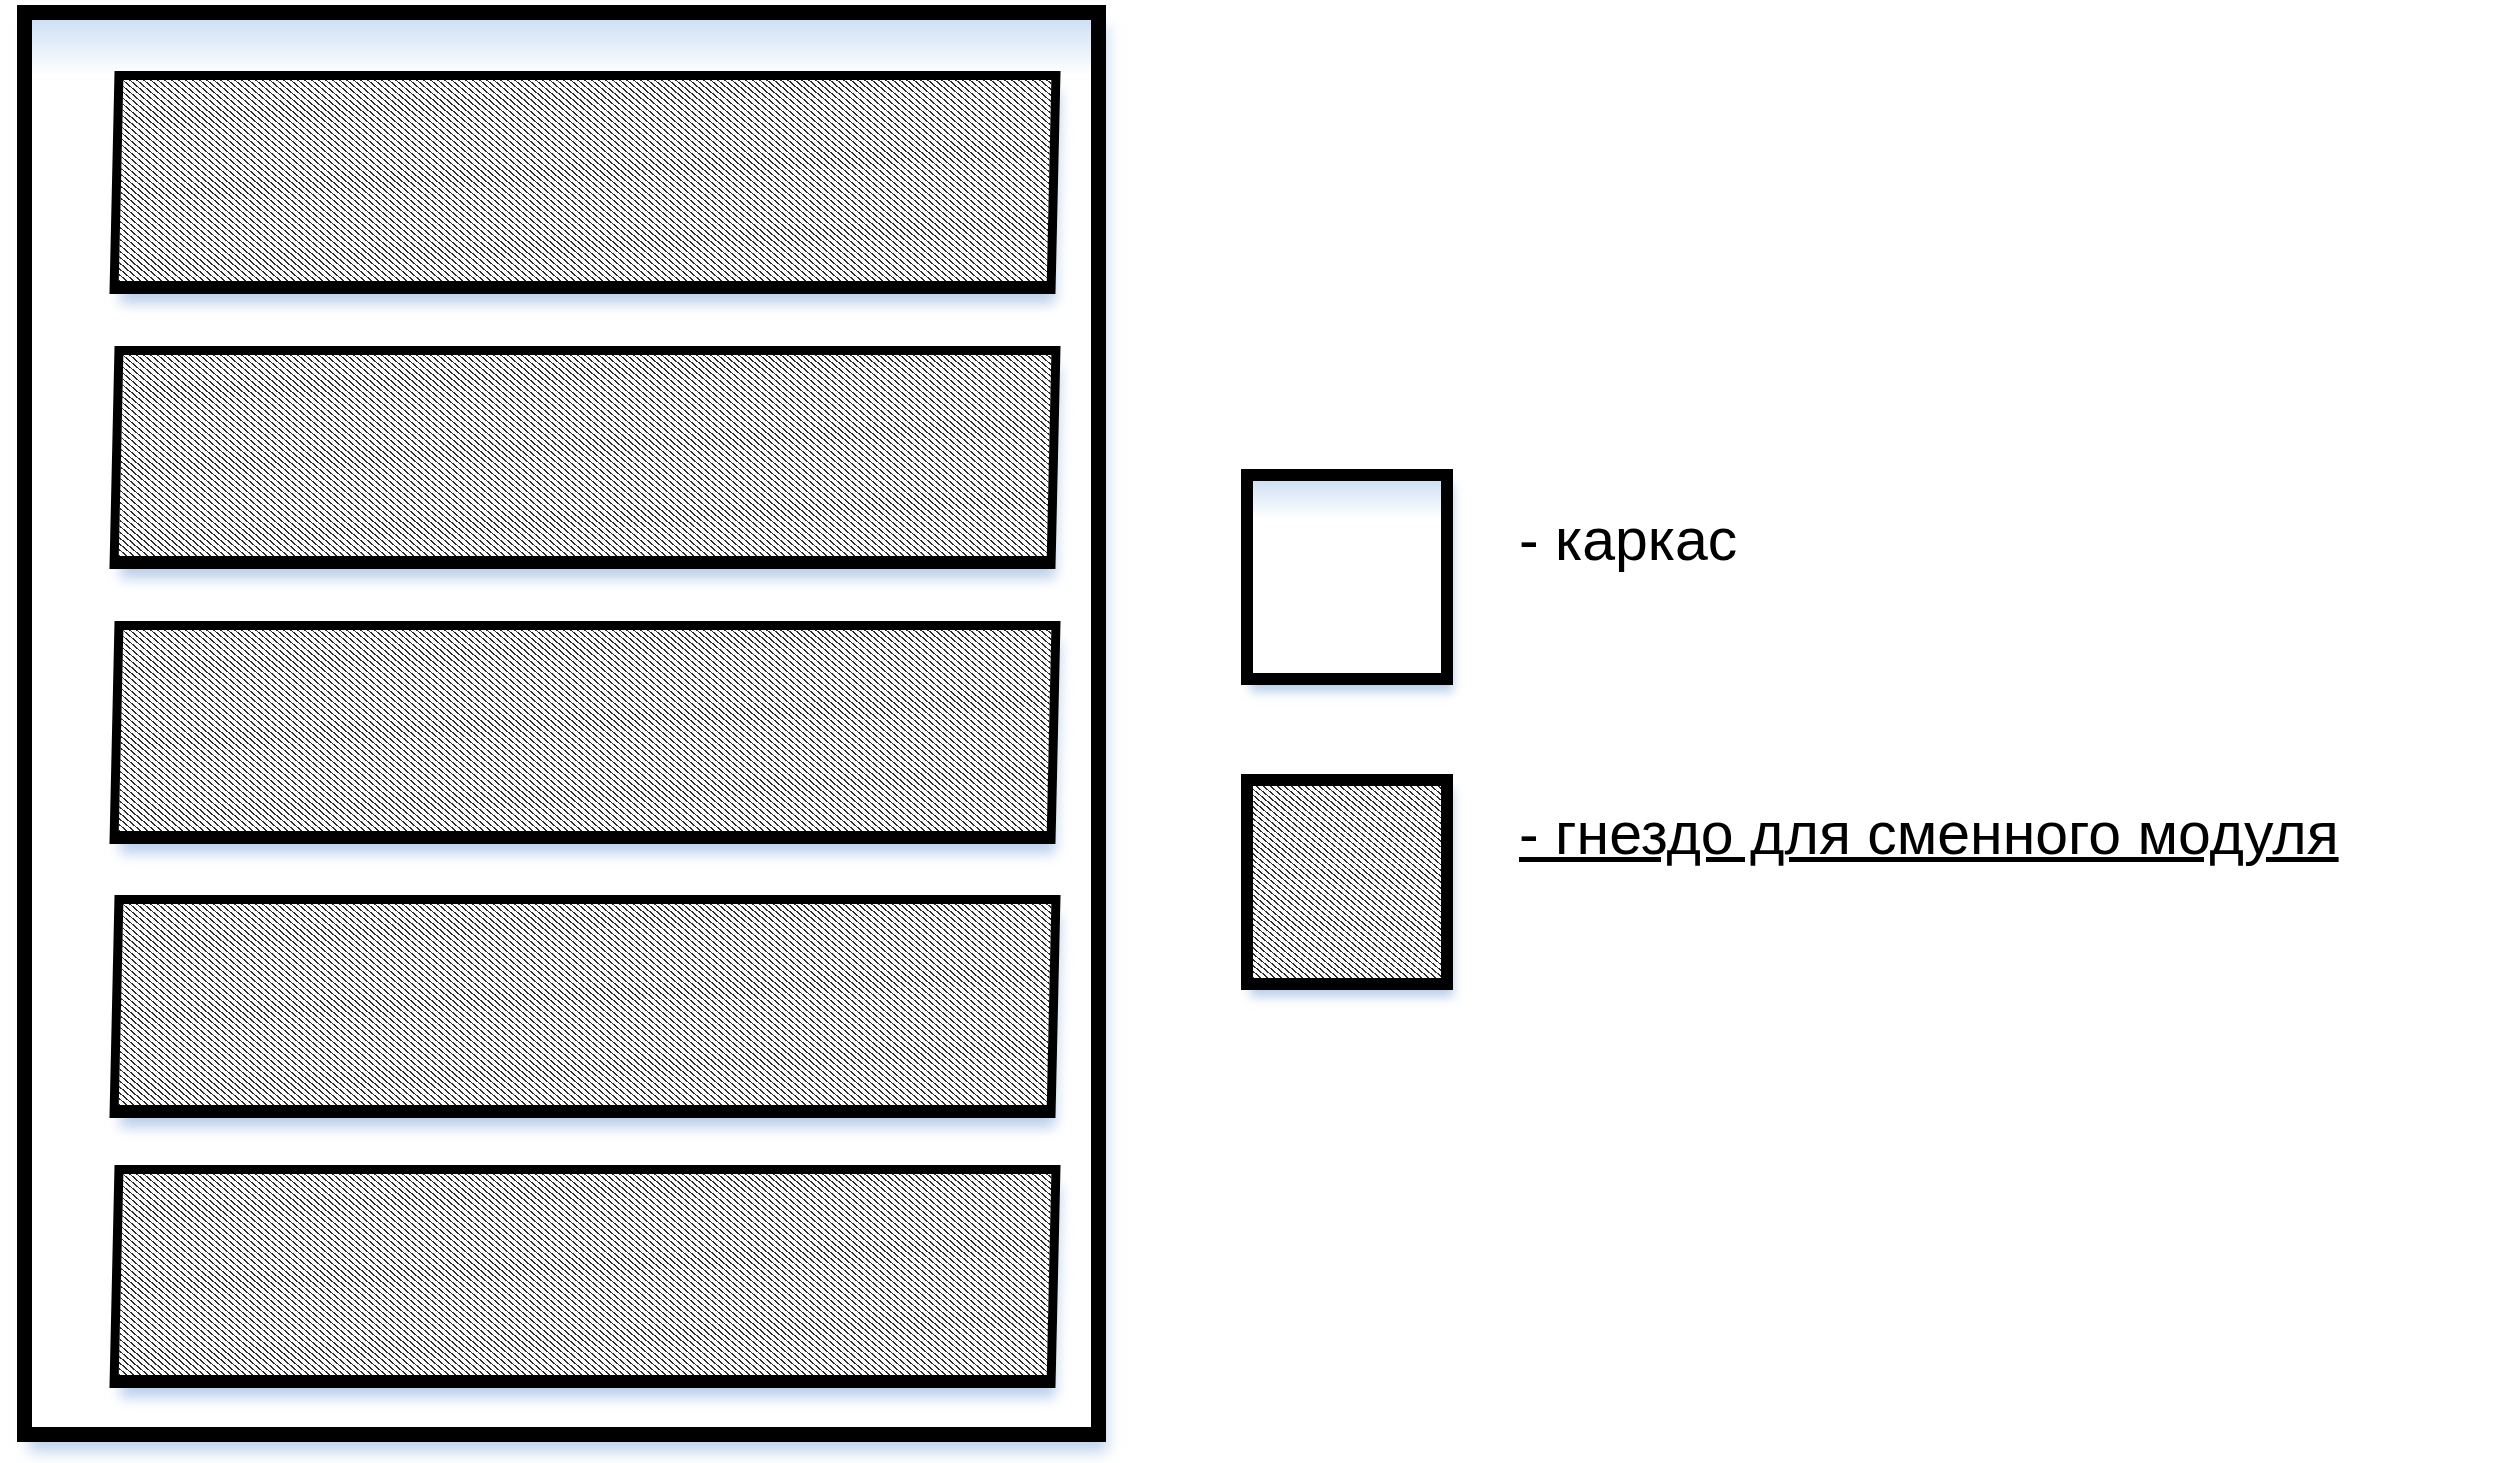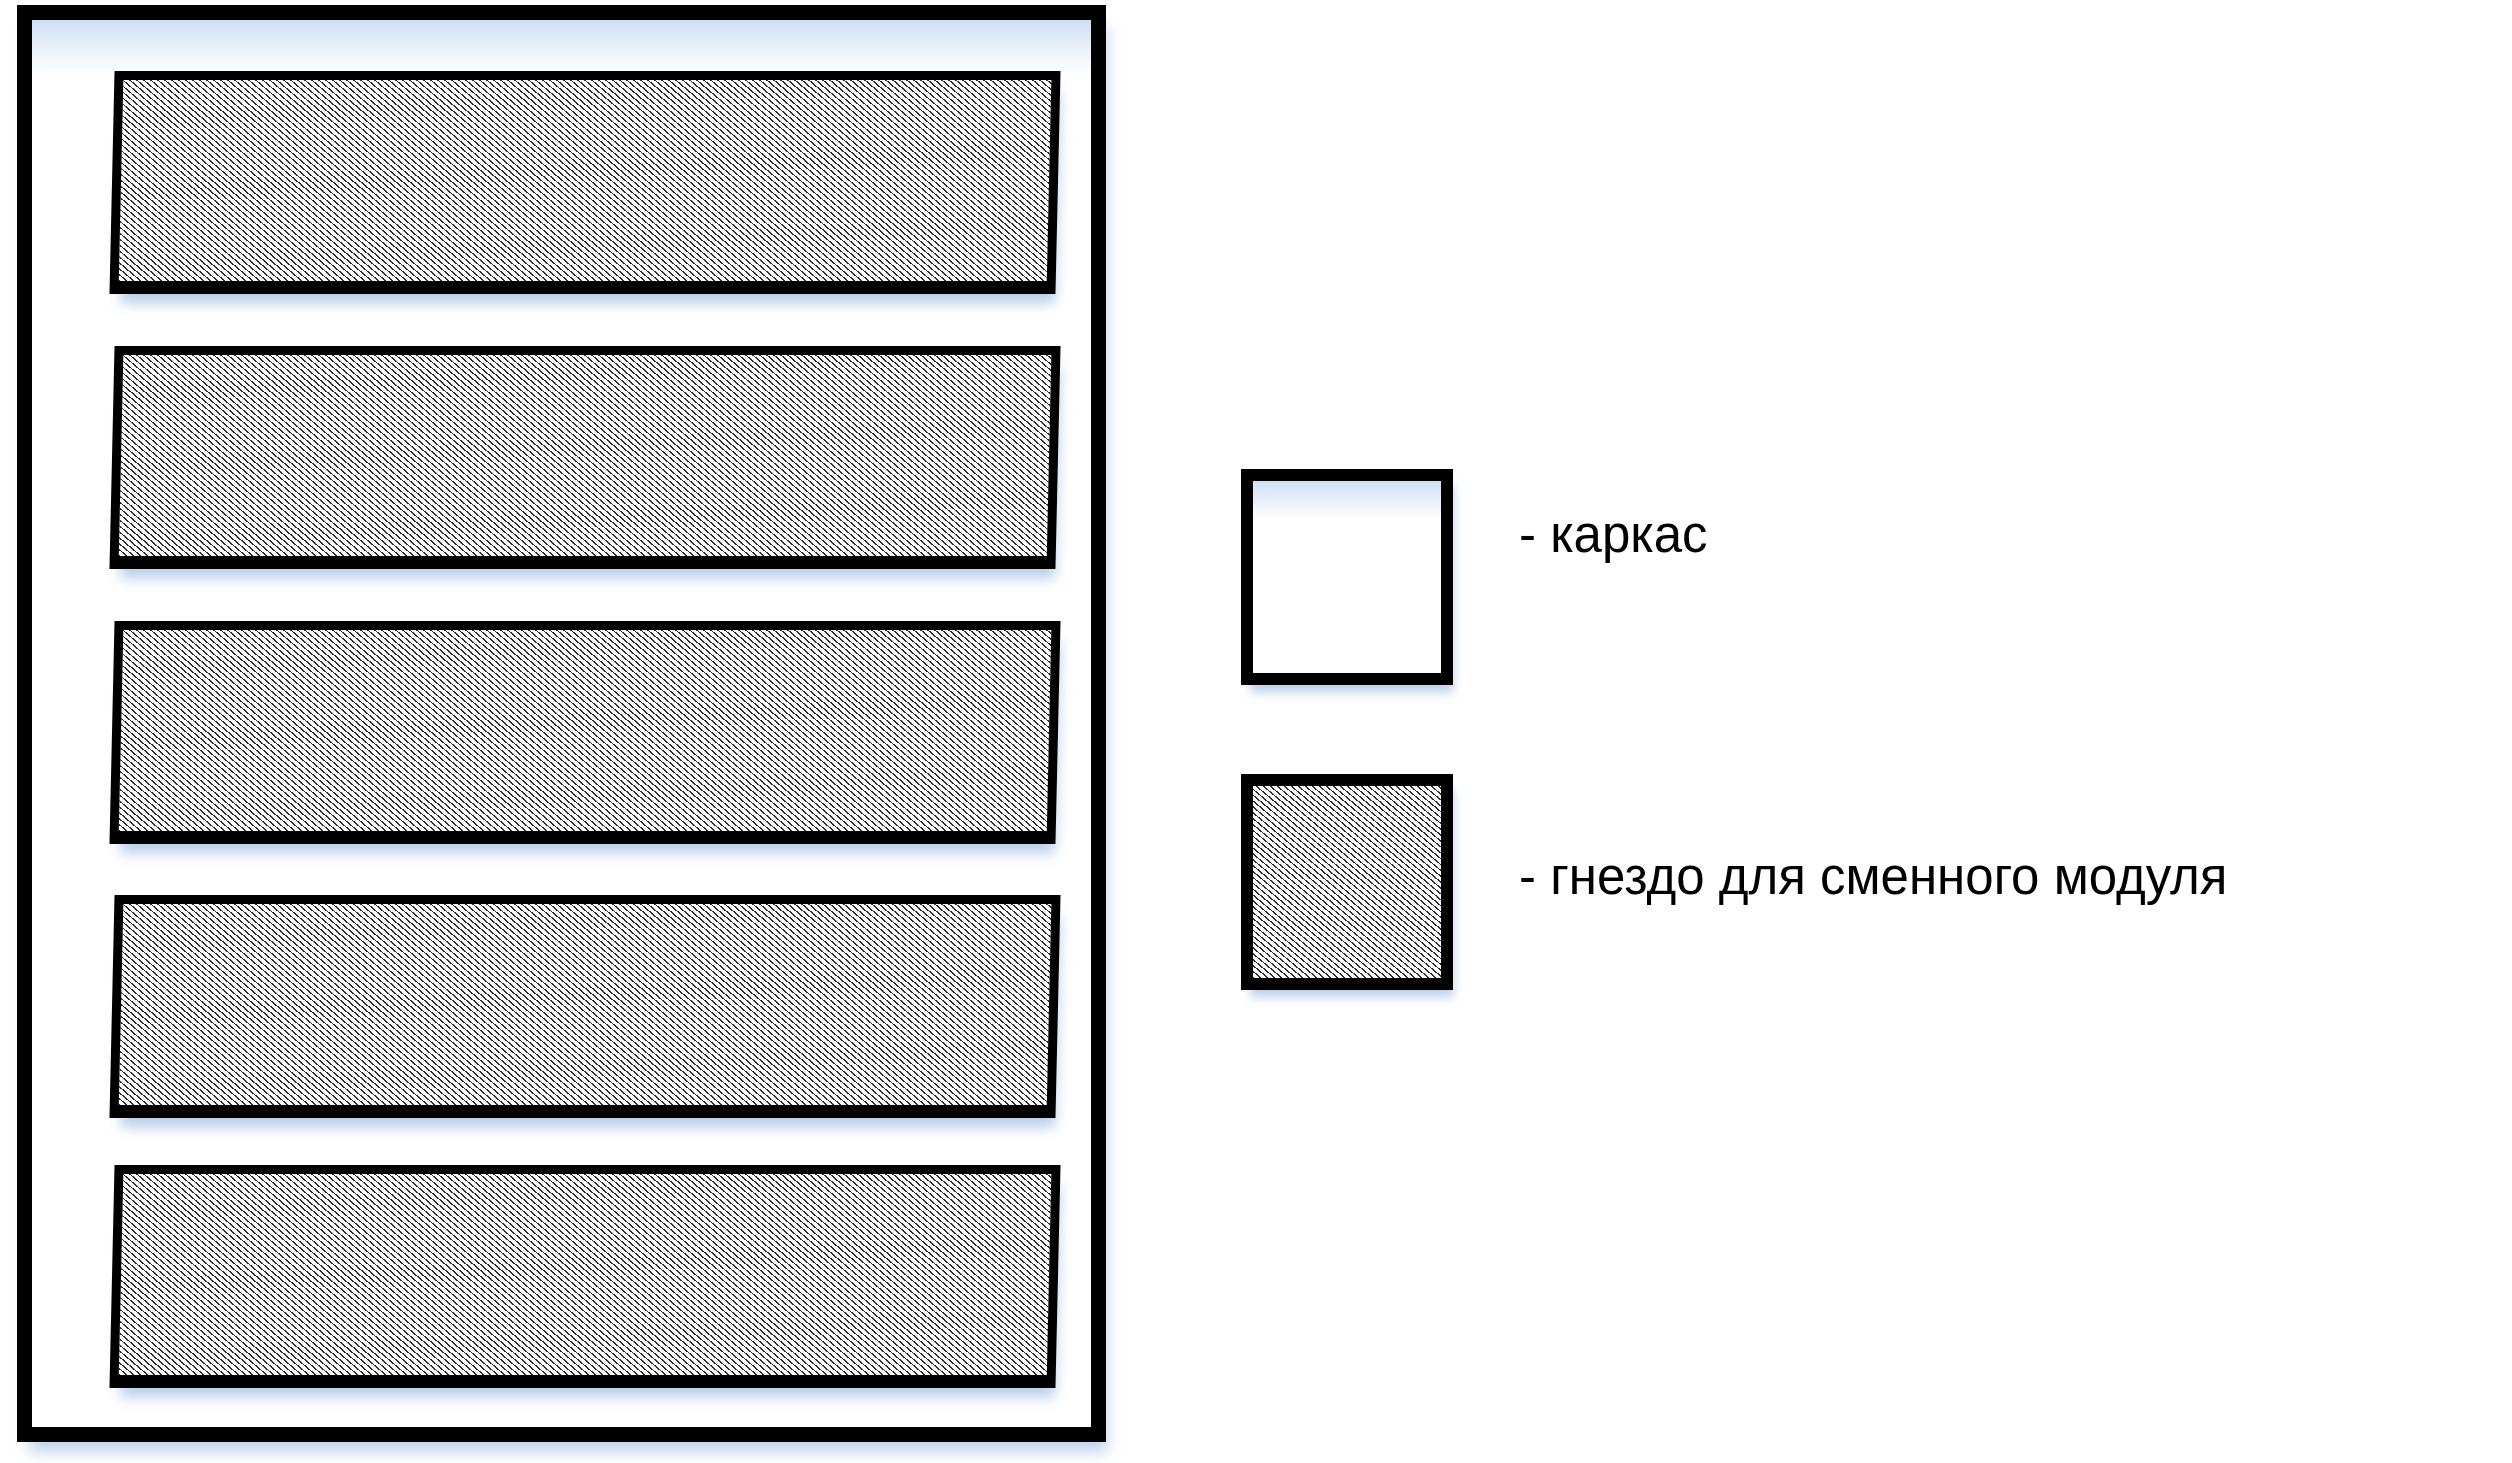--- a/index.html
+++ b/index.html
@@ -79,27 +79,27 @@
       rgba(0, 0, 0, 0.82) 0px,
       rgba(0, 0, 0, 0.82) 1.2px,
       transparent 1.2px,
       transparent 4.5px
     );
   }
 
   .legend-text {
     position: absolute;
     left: 1519px;
-    font-size: 51px;
+    font-size: 59px;
     line-height: 1.3;
     white-space: nowrap;
     color: #000000;
   }
   .legend-text-frame  { top: 502px; }
-  .legend-text-module { top: 844px; }
+  .legend-text-module { top: 796px; text-decoration: underline; }
 </style>
 </head>
 <body>
 
 <div class="canvas">
 
   <div class="frame">
     <div class="slot slot-1"></div>
     <div class="slot slot-2"></div>
     <div class="slot slot-3"></div>

